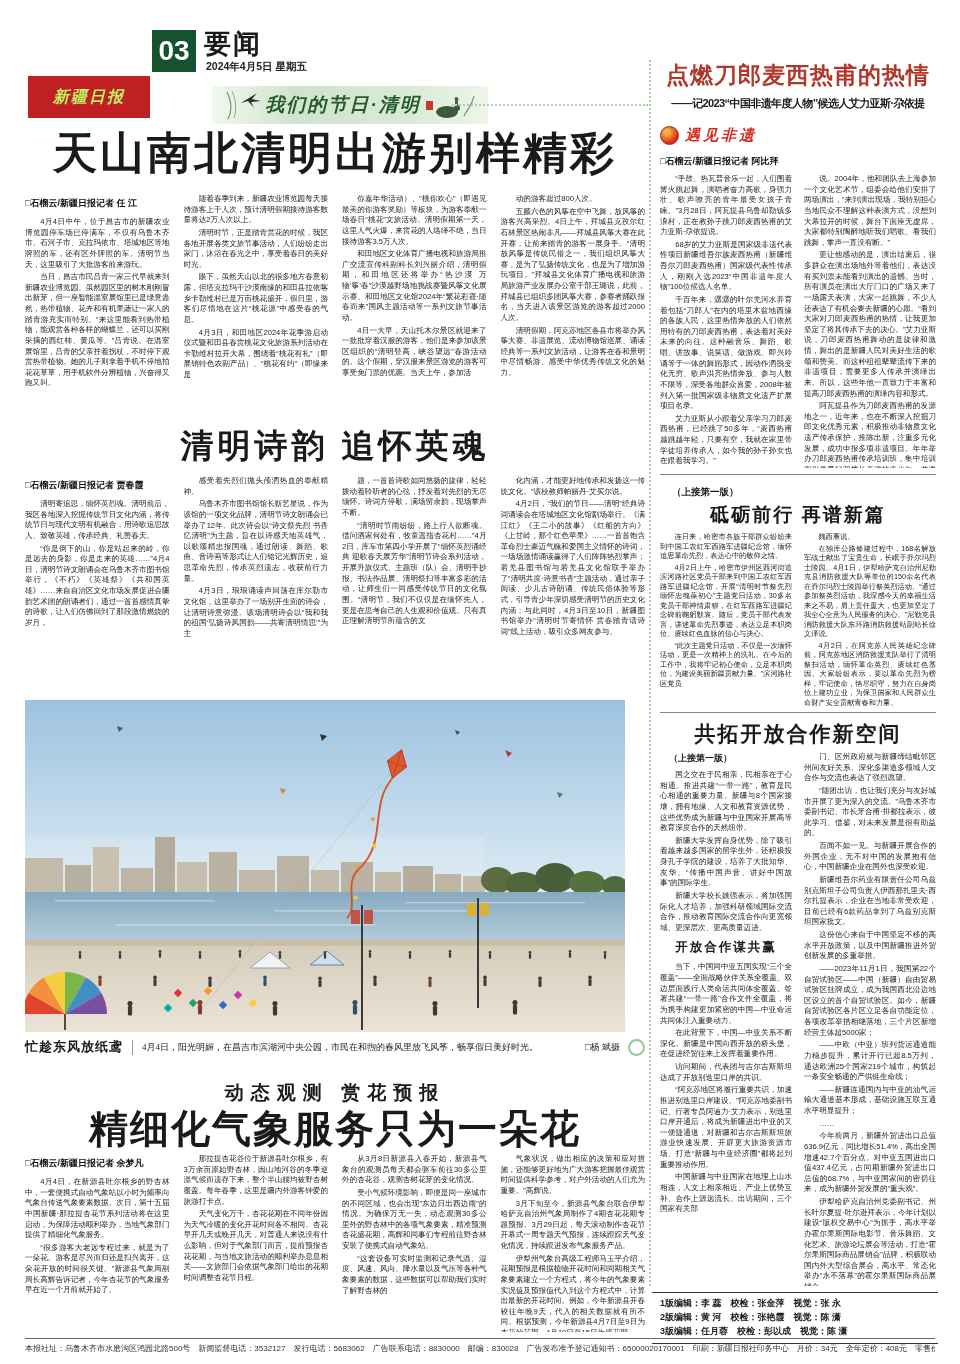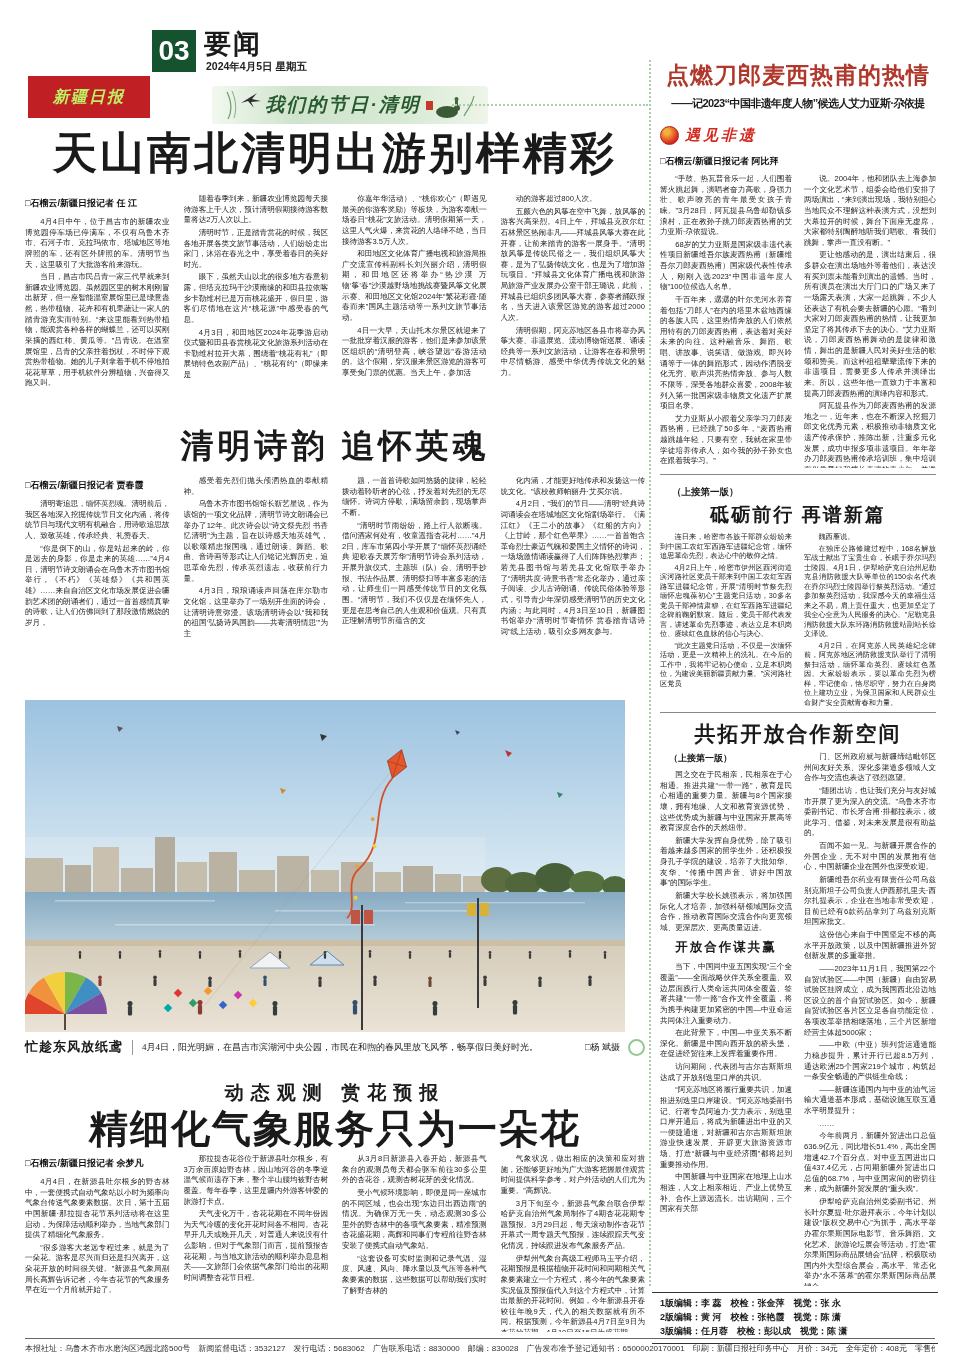--- a/index.html
+++ b/index.html
@@ -137,21 +137,21 @@
         <p class="para">感受着先烈们抛头颅洒热血的奉献精神。</p>
         <p class="para">乌鲁木齐市图书馆馆长靳艺星说，作为该馆的一项文化品牌，清明节诗文朗诵会已举办了12年。此次诗会以“诗文祭先烈 书香忆清明”为主题，旨在以诗感天地英雄气，以歌颂精忠报国魂，通过朗读、舞蹈、歌曲、音诗画等形式让人们铭记光辉历史，追思革命先烈，传承英烈遗志，收获前行力量。</p>
         <p class="para">4月3日，琅琅诵读声回荡在库尔勒市文化馆，这里举办了一场别开生面的诗会，让清明诗意弥漫。该场清明诗会以“我和我的祖国‘弘扬诗风国韵——共寄清明情思’”为主</p>
       </div>
     <div class="col">
         <p class="para">题，一首首诗歌如同悠扬的旋律，轻轻拨动着聆听者的心弦，抒发着对先烈的无尽缅怀。诗词方停歇，满场留余韵，现场掌声不断。</p>
         <p class="para">“清明时节雨纷纷，路上行人欲断魂。借问酒家何处有，牧童遥指杏花村……”4月2日，库车市第四小学开展了“缅怀英烈诵经典 迎歌春天展芳华”清明节诗会系列活动，开展升旗仪式、主题班（队）会、清明手抄报、书法作品展、清明祭扫等丰富多彩的活动，让师生们一同感受传统节日的文化氛围。“清明节，我们不仅仅是在缅怀先人，更是在思考自己的人生观和价值观。只有真正理解清明节所蕴含的文</p>
       </div>
     <div class="col">
         <p class="para">化内涵，才能更好地传承和发扬这一传统文化。”该校教师帕丽丹·艾买尔说。</p>
-        <p class="para">4月2日，“我们的节日——清明”经典诗词诵读会在塔城地区文化馆剧场举行。《满江红》《王二小的故事》《红船的方向》《上甘岭，那个红色苹果》……一首首饱含革命烈士豪迈气魄和爱国主义情怀的诗词，一场场激情诵读赢得了人们阵阵热烈掌声；若羌县图书馆与若羌县文化馆联手举办了“清明共度·诗意书香”常态化举办，通过亲子阅读、少儿古诗朗诵、传统民俗体验等形式，引导青少年深切感受清明节的历史文化内涵；与此同时，4月3日至10日，新疆图书馆举办“清明时节寄情怀 赏春踏青话诗词”线上活动，吸引众多网友参与。</p>
+        <p class="para">4月2日，“我们的节日——清明”经典诗词诵读会在塔城地区文化馆剧场举行。《满江红》《王二小的故事》《红船的方向》《上甘岭，那个红色苹果》……一首首饱含革命烈士豪迈气魄和爱国主义情怀的诗词，一场场激情诵读赢得了人们阵阵热烈掌声；若羌县图书馆与若羌县文化馆联手举办了“清明共度·诗意书香”主题活动，通过亲子阅读、少儿古诗朗诵、传统民俗体验等形式，引导青少年深切感受清明节的历史文化内涵；与此同时，4月3日至10日，新疆图书馆举办“清明时节寄情怀 赏春踏青话诗词”线上活动，吸引众多网友参与。</p>
       </div>
   </div>
 
   <div class="abs photo">
     <svg width="600" height="332" viewBox="0 0 600 332">
       <defs>
         <linearGradient id="skyG" x1="0" y1="0" x2="0" y2="1">
           <stop offset="0" stop-color="#9cc2e0"></stop>
             <stop offset="1" stop-color="#dcebf4"></stop>
         </linearGradient>

